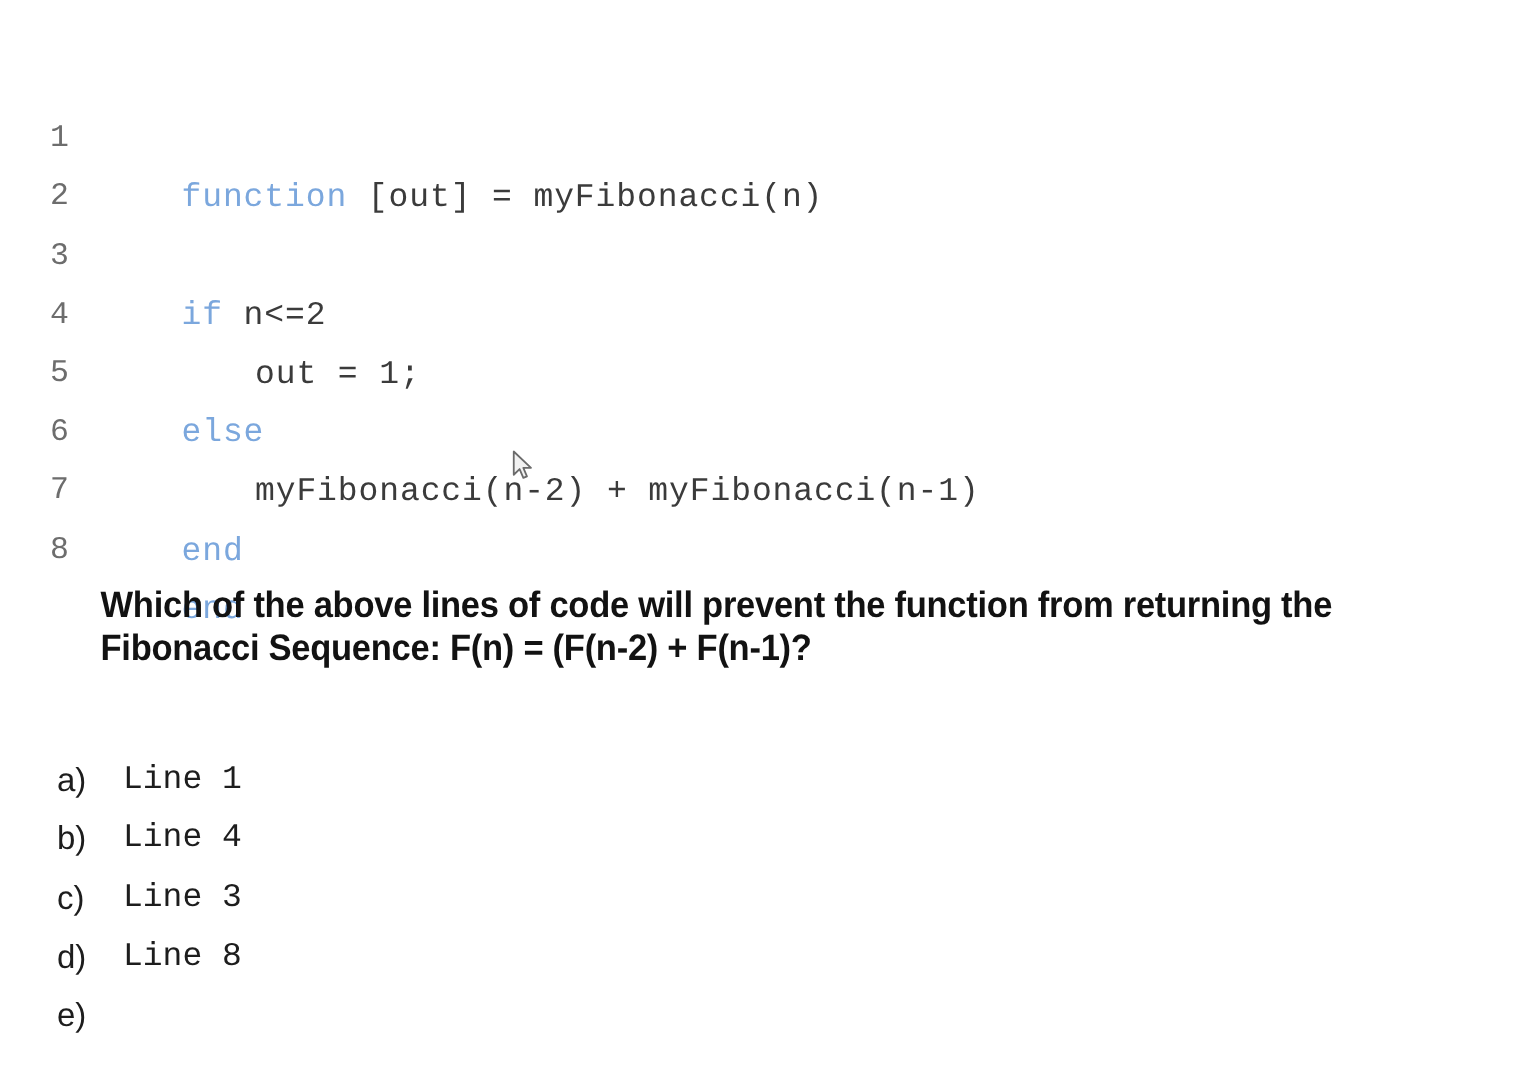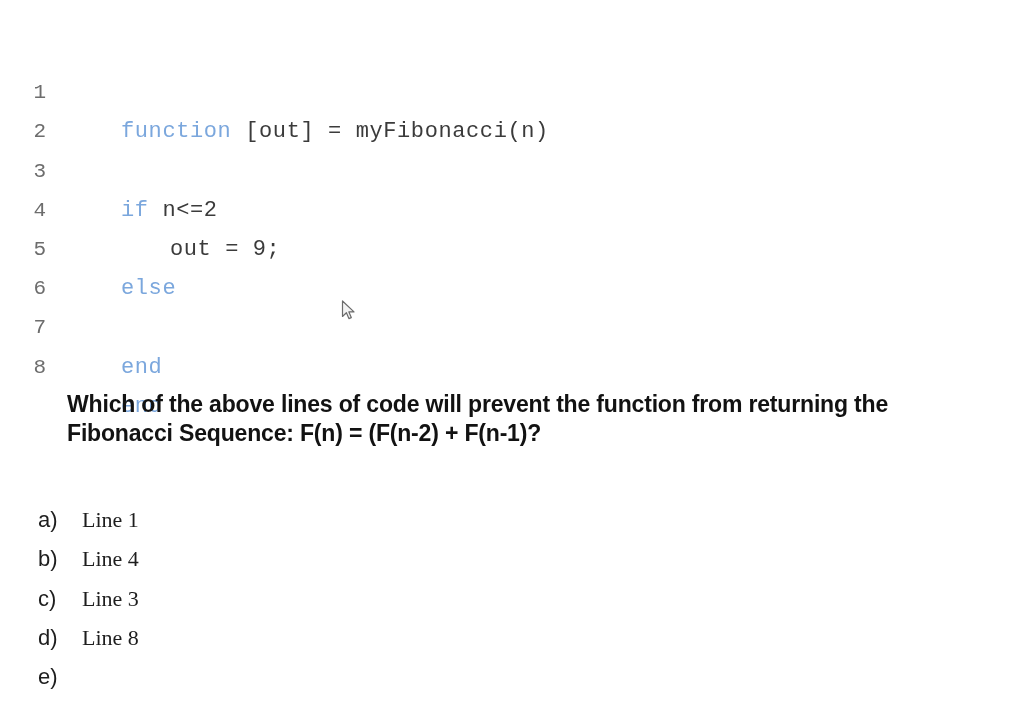--- a/index.html
+++ b/index.html
@@ -99,21 +99,21 @@
     left: 38px;
     font-size: 22px;
     color: #1d1d1d;
     font-family: "Liberation Sans", sans-serif;
   }
   .option-text {
     position: absolute;
     left: 82px;
     font-size: 22px;
     color: #1d1d1d;
-    font-family: Liberation Serif, serif;
+    font-family: Liberation Mono, monospace;
     white-space: pre;
   }
 </style>
 </head>
 <body>
 
 <div id="code-block">
 
   <div class="code-line">
     <span class="line-no">1</span>
@@ -124,30 +124,31 @@
     <span class="line-no">2</span>
   </div>
 
   <div class="code-line">
     <span class="line-no">3</span>
     <span class="code-text"><span class="kw">if</span><span> n&lt;=2</span></span>
   </div>
 
   <div class="code-line">
     <span class="line-no">4</span>
-    <span class="code-text ind"><span class="kw"></span><span>out = 9;</span></span>
+    <span class="code-text ind"><span class="kw"></span><span>out = 1;</span></span>
   </div>
 
   <div class="code-line">
     <span class="line-no">5</span>
     <span class="code-text"><span class="kw">else</span><span></span></span>
   </div>
 
   <div class="code-line">
     <span class="line-no">6</span>
+    <span class="code-text ind"><span class="kw"></span><span>myFibonacci(n-2) + myFibonacci(n-1)</span></span>
   </div>
 
   <div class="code-line">
     <span class="line-no">7</span>
     <span class="code-text"><span class="kw">end</span><span></span></span>
   </div>
 
   <div class="code-line">
     <span class="line-no">8</span>
     <span class="code-text"><span class="kw">end</span><span></span></span>

